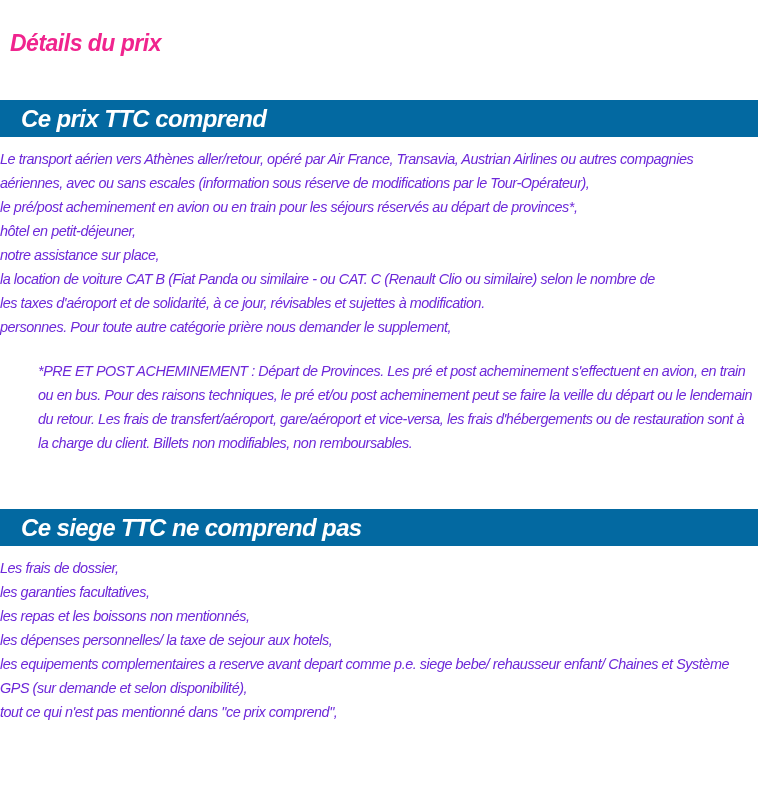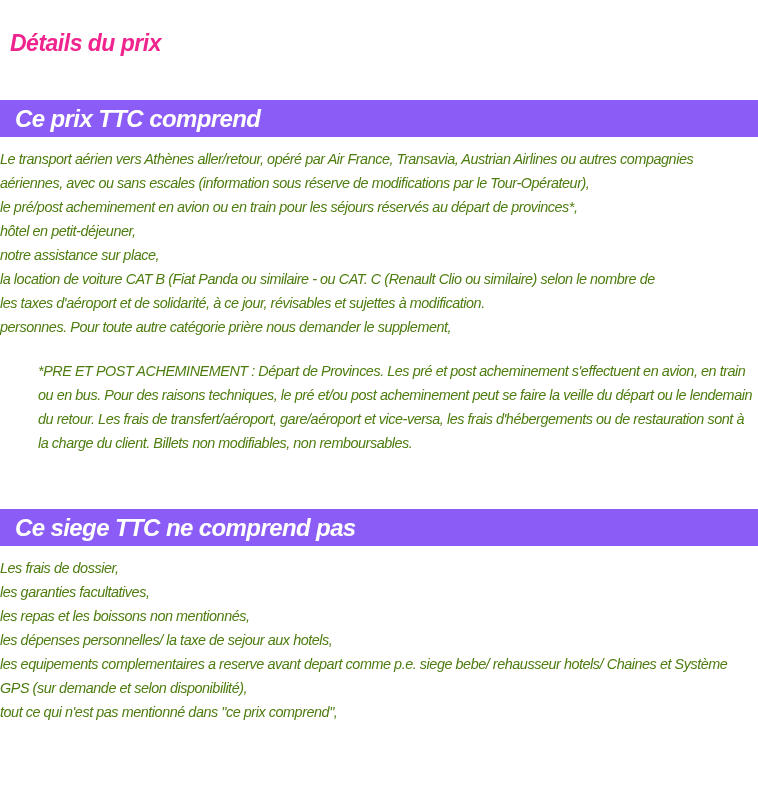--- a/index.html
+++ b/index.html
@@ -18,41 +18,41 @@
       font-style: italic;
       font-weight: bold;
       color: #f0248e;
       letter-spacing: -0.5px;
     }
     .banner {
       position: absolute;
       left: 0;
       width: 758px;
       height: 37px;
-      background: #8b5cf6;
+      background: #0369a1;
       color: #ffffff;
       font-size: 24px;
       font-style: italic;
       font-weight: bold;
       line-height: 37px;
-      padding-left: 15px;
+      padding-left: 21px;
       box-sizing: border-box;
       letter-spacing: -0.6px;
       margin: 0;
     }
     .banner-1 { top: 100px; }
     .banner-2 { top: 509px; }
     .body-text {
       position: absolute;
       left: 0;
       width: 604px;
       font-size: 14.4px;
       font-style: italic;
       line-height: 24px;
-      color: #4d7c0f;
+      color: #6d28d9;
       letter-spacing: -0.45px;
     }
     .block-1 { top: 147px; }
     .block-2 { top: 359px; padding-left: 38px; }
     .block-3 { top: 556px; }
     .line { display: block; white-space: nowrap; }
   </style>
 </head>
 <body>
 
@@ -78,16 +78,16 @@
   <span class="line">la charge du client. Billets non modifiables, non remboursables.</span>
 </div>
 
 <h2 class="banner banner-2">Ce siege TTC ne comprend pas</h2>
 
 <div class="body-text block-3">
   <span class="line">Les frais de dossier,</span>
   <span class="line">les garanties facultatives,</span>
   <span class="line">les repas et les boissons non mentionnés,</span>
   <span class="line">les dépenses personnelles/ la taxe de sejour aux hotels,</span>
-  <span class="line">les equipements complementaires a reserve avant depart comme p.e. siege bebe/ rehausseur hotels/ Chaines et Système</span>
+  <span class="line">les equipements complementaires a reserve avant depart comme p.e. siege bebe/ rehausseur enfant/ Chaines et Système</span>
   <span class="line">GPS (sur demande et selon disponibilité),</span>
   <span class="line">tout ce qui n'est pas mentionné dans "ce prix comprend",</span>
 </div>
 
 </body></html>

